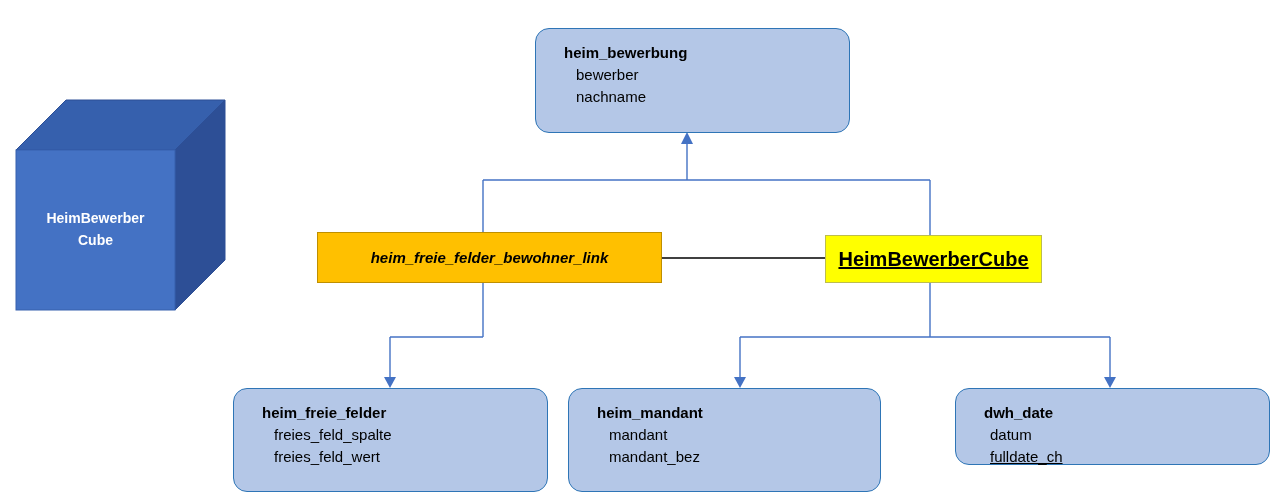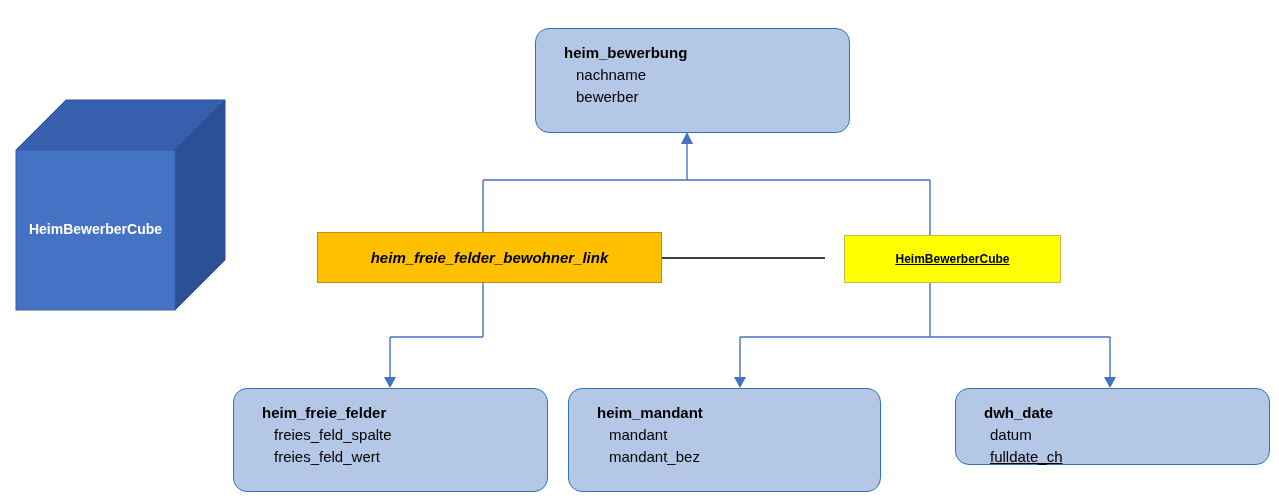--- a/index.html
+++ b/index.html
@@ -47,33 +47,32 @@
     color: #000000;
   }
 
   .cube-node {
     background: #ffff00;
     border: 1px solid #bdbd4e;
     display: flex;
     align-items: center;
     justify-content: center;
     font-weight: bold;
-    font-size: 12px;
+    font-size: 20px;
     color: #000000;
-    margin-left: 19px;
   }
   .cube-node .lbl { text-decoration: underline; }
 
   .cube-label {
     position: absolute;
     left: 16px; top: 150px;
     width: 159px; height: 160px;
     z-index: 2;
     display: flex;
-    flex-direction: row;
+    flex-direction: column;
     align-items: center;
     justify-content: center;
     color: #ffffff;
     font-weight: bold;
     font-size: 14px;
     line-height: 1.55;
     text-align: center;
   }
 </style>
 </head>
@@ -119,22 +118,22 @@
     <polygon points="1110,388 1104,377 1116,377" fill="#4472c4"></polygon>
   </svg>
 
   <div class="cube-label">
     <span>HeimBewerber</span>
     <span>Cube</span>
   </div>
 
   <div class="node entity" style="left:535px; top:28px; width:315px; height:105px;">
     <div class="title">heim_bewerbung</div>
+    <div class="field">bewerber</div>
     <div class="field">nachname</div>
-    <div class="field">bewerber</div>
   </div>
 
   <div class="node link-box" style="left:317px; top:232px; width:345px; height:51px;">
     <span>heim_freie_felder_bewohner_link</span>
   </div>
 
   <div class="node cube-node" style="left:825px; top:235px; width:217px; height:48px;">
     <span class="lbl">HeimBewerberCube</span>
   </div>
 

